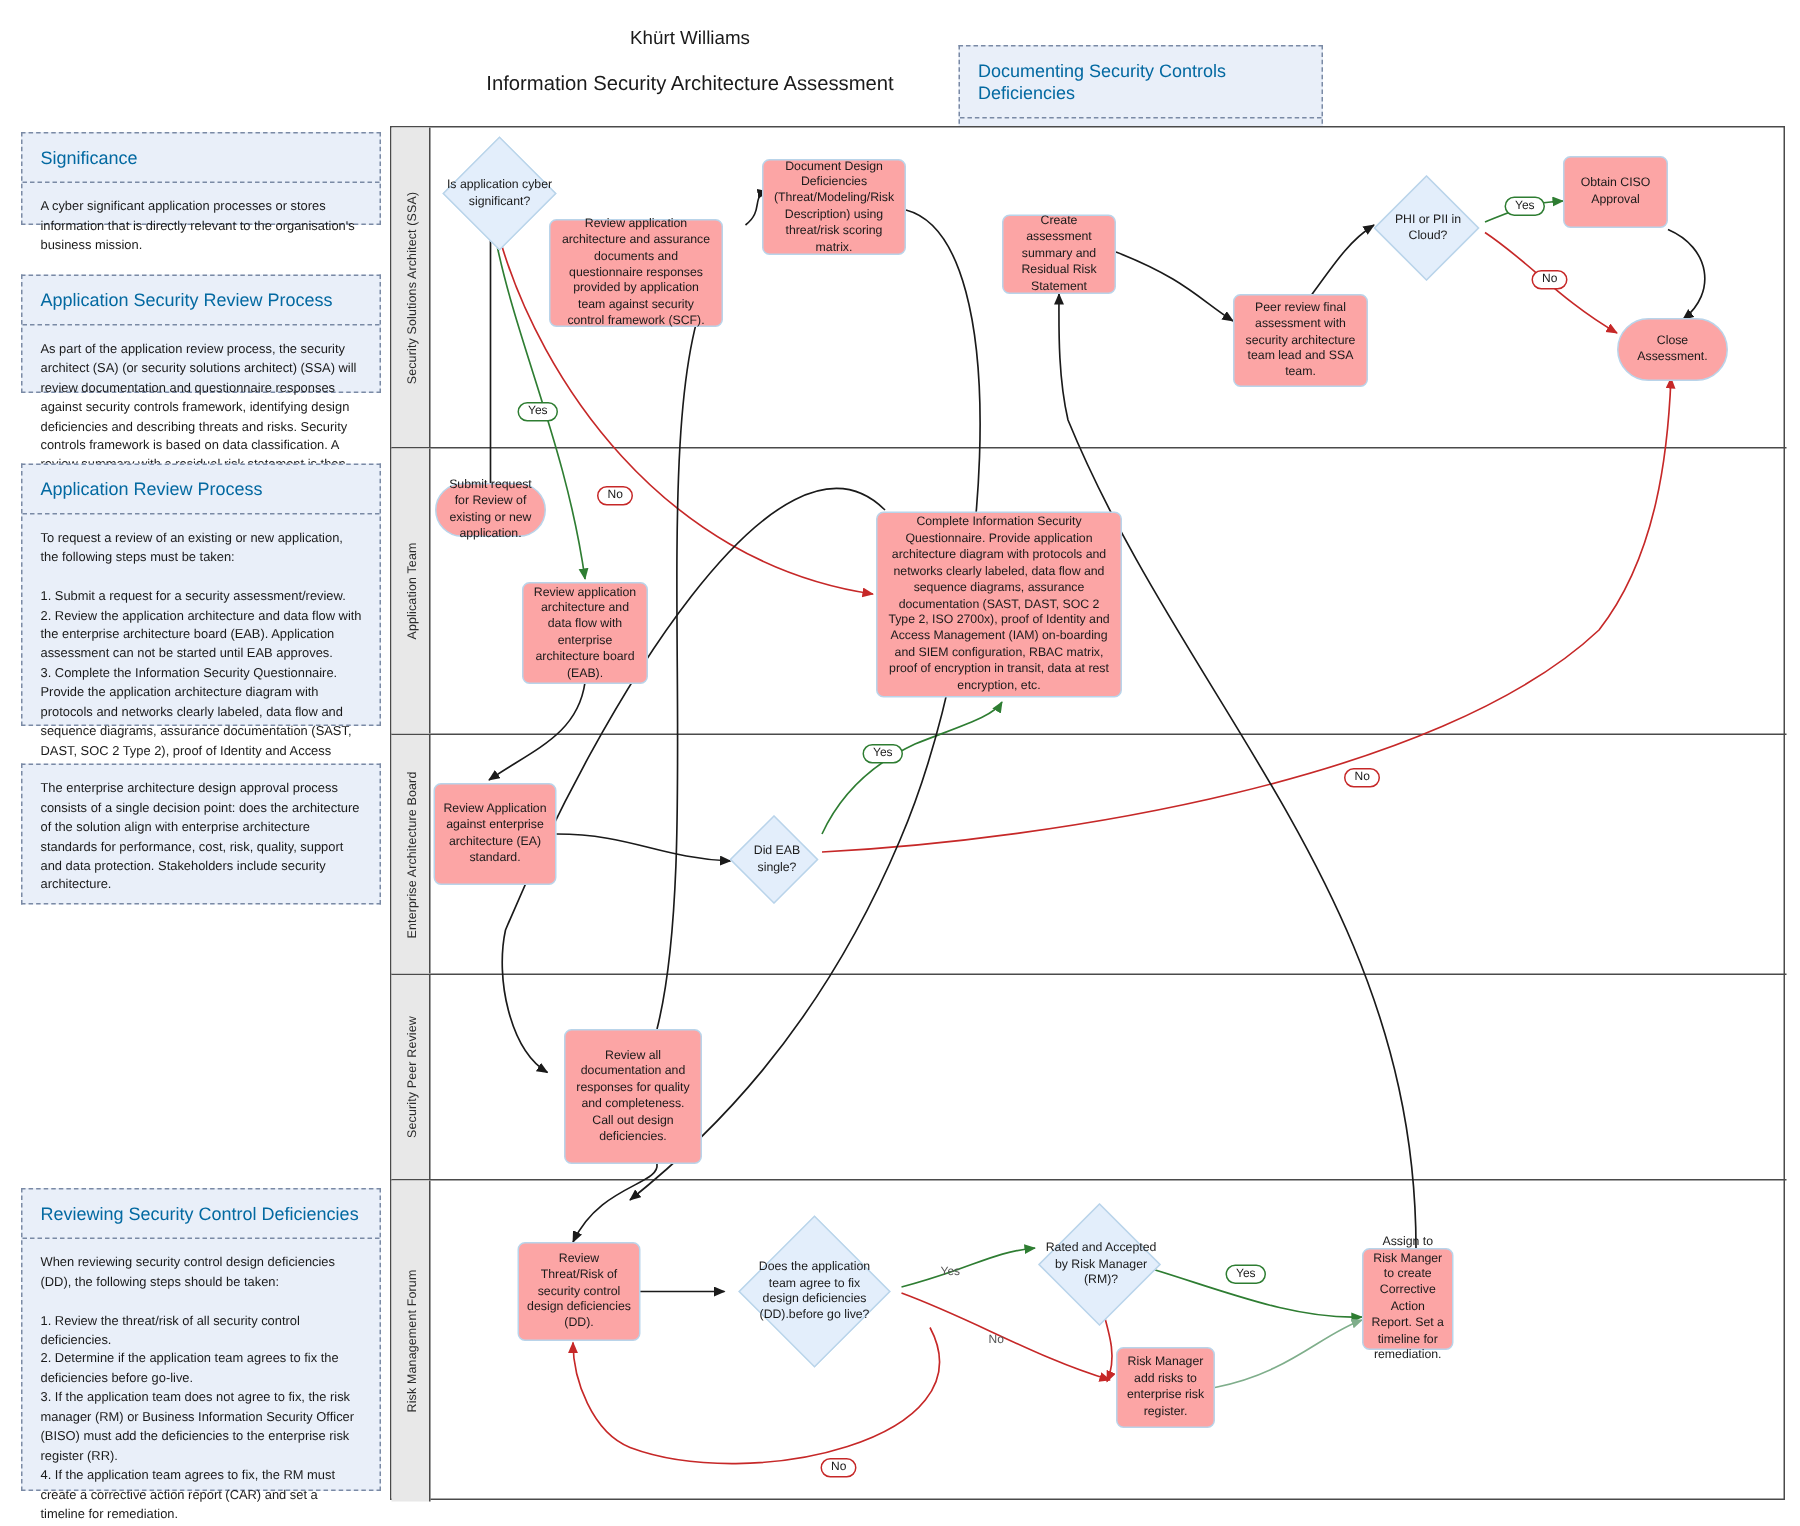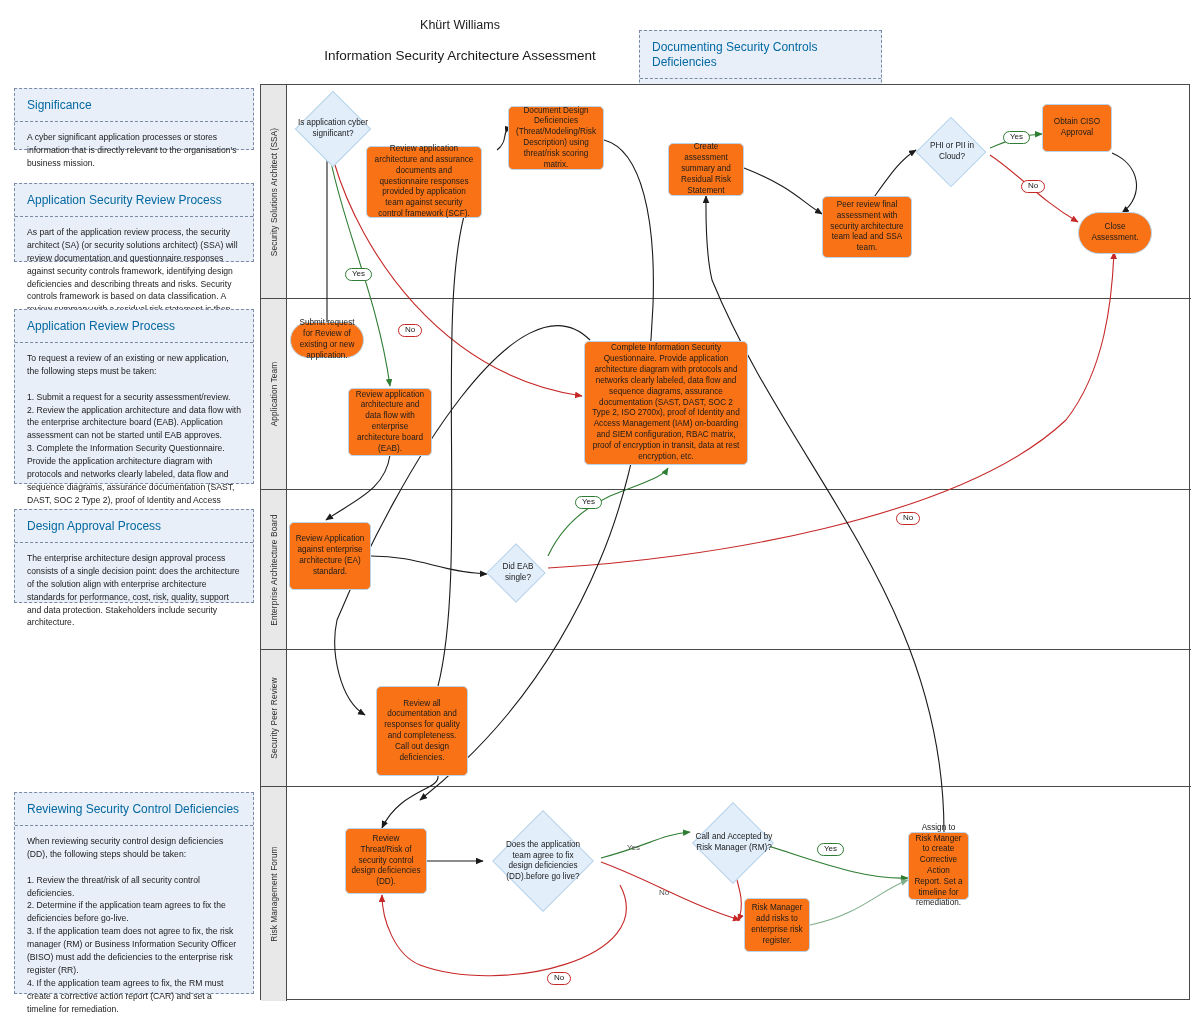--- a/index.html
+++ b/index.html
@@ -29,21 +29,21 @@
   .lane-hd{position:absolute;left:0;top:0;width:26px;height:100%;
       background:#e8e8e8;border-right:1.5px solid #4a4a4a;box-sizing:border-box;}
   .lane-hd span{position:absolute;left:50%;top:50%;
       transform:translate(-50%,-50%) rotate(-90deg);white-space:nowrap;
       font-size:8.3px;color:#2b2b2b;letter-spacing:.1px;}
 
   
   #edges{position:absolute;left:0;top:0;width:1200px;height:1017px;pointer-events:none;}
 
   
-  .node{position:absolute;box-sizing:border-box;background:#f97316;
+  .node{position:absolute;box-sizing:border-box;background:#fca5a5;
       border:1px solid #b9d4ea;border-radius:5px;
       display:flex;align-items:center;justify-content:center;text-align:center;
       font-size:8.2px;line-height:1.32;color:#1a1a1a;padding:4px 5px;}
   .node.rounded{border-radius:22px;}
   .diamond{position:absolute;box-sizing:border-box;background:#e3eefb;
       border:1px solid #b9d4ea;transform:rotate(45deg);}
   .diamond-wrap{position:absolute;}
   .diamond-txt{position:absolute;left:50%;top:50%;transform:translate(-50%,-50%);
       text-align:center;font-size:8.2px;line-height:1.3;color:#1a1a1a;}
 
@@ -75,21 +75,20 @@
   <div class="note" style="left:14px;top:309px;width:240px;height:175px;">
     <div class="note-hd">Application Review Process</div>
     <div class="note-bd">To request a review of an existing or new application, the following steps must be taken:
 
 1. Submit a request for a security assessment/review.
 2. Review the application architecture and data flow with the enterprise architecture board (EAB). Application assessment can not be started until EAB approves.
 3. Complete the Information Security Questionnaire. Provide the application architecture diagram with protocols and networks clearly labeled, data flow and sequence diagrams, assurance documentation (SAST, DAST, SOC 2 Type 2), proof of Identity and Access Management (IAM) on-boarding and SIEM configuration, RBAC matrix, and evidence of encryption in transit.</div>
   </div>
 
   <div class="note" style="left:14px;top:509px;width:240px;height:94px;">
-    <div class="note-hd">Design Approval Process</div>
     <div class="note-bd">The enterprise architecture design approval process consists of a single decision point: does the architecture of the solution align with enterprise architecture standards for performance, cost, risk, quality, support and data protection. Stakeholders include security architecture.</div>
   </div>
 
   <div class="note" style="left:14px;top:792px;width:240px;height:202px;">
     <div class="note-hd">Reviewing Security Control Deficiencies</div>
     <div class="note-bd">When reviewing security control design deficiencies (DD), the following steps should be taken:
 
 1. Review the threat/risk of all security control deficiencies.
 2. Determine if the application team agrees to fix the deficiencies before go-live.
 3. If the application team does not agree to fix, the risk manager (RM) or Business Information Security Officer (BISO) must add the deficiencies to the enterprise risk register (RR).
@@ -266,21 +265,21 @@
     <span>Review Threat/Risk of security control design deficiencies (DD).</span>
   </div>
 
   <div class="diamond-wrap" style="left:483px;top:810px;width:120px;height:102px;">
     <div class="diamond" style="left:24px;top:15px;width:72px;height:72px;"></div>
     <div class="diamond-txt" style="width:76px;">Does the application team agree to fix design deficiencies (DD).before go live?</div>
   </div>
 
   <div class="diamond-wrap" style="left:688px;top:804px;width:92px;height:78px;">
     <div class="diamond" style="left:16px;top:10px;width:58px;height:58px;"></div>
-    <div class="diamond-txt" style="width:78px;">Call and Accepted by Risk Manager (RM)?</div>
+    <div class="diamond-txt" style="width:78px;">Rated and Accepted by Risk Manager (RM)?</div>
   </div>
 
   <div class="node" style="left:744px;top:898px;width:66px;height:54px;">
     <span>Risk Manager add risks to enterprise risk register.</span>
   </div>
 
   <div class="node" style="left:908px;top:832px;width:61px;height:68px;">
     <span>Assign to Risk Manger to create Corrective Action Report. Set a timeline for remediation.</span>
   </div>
 

